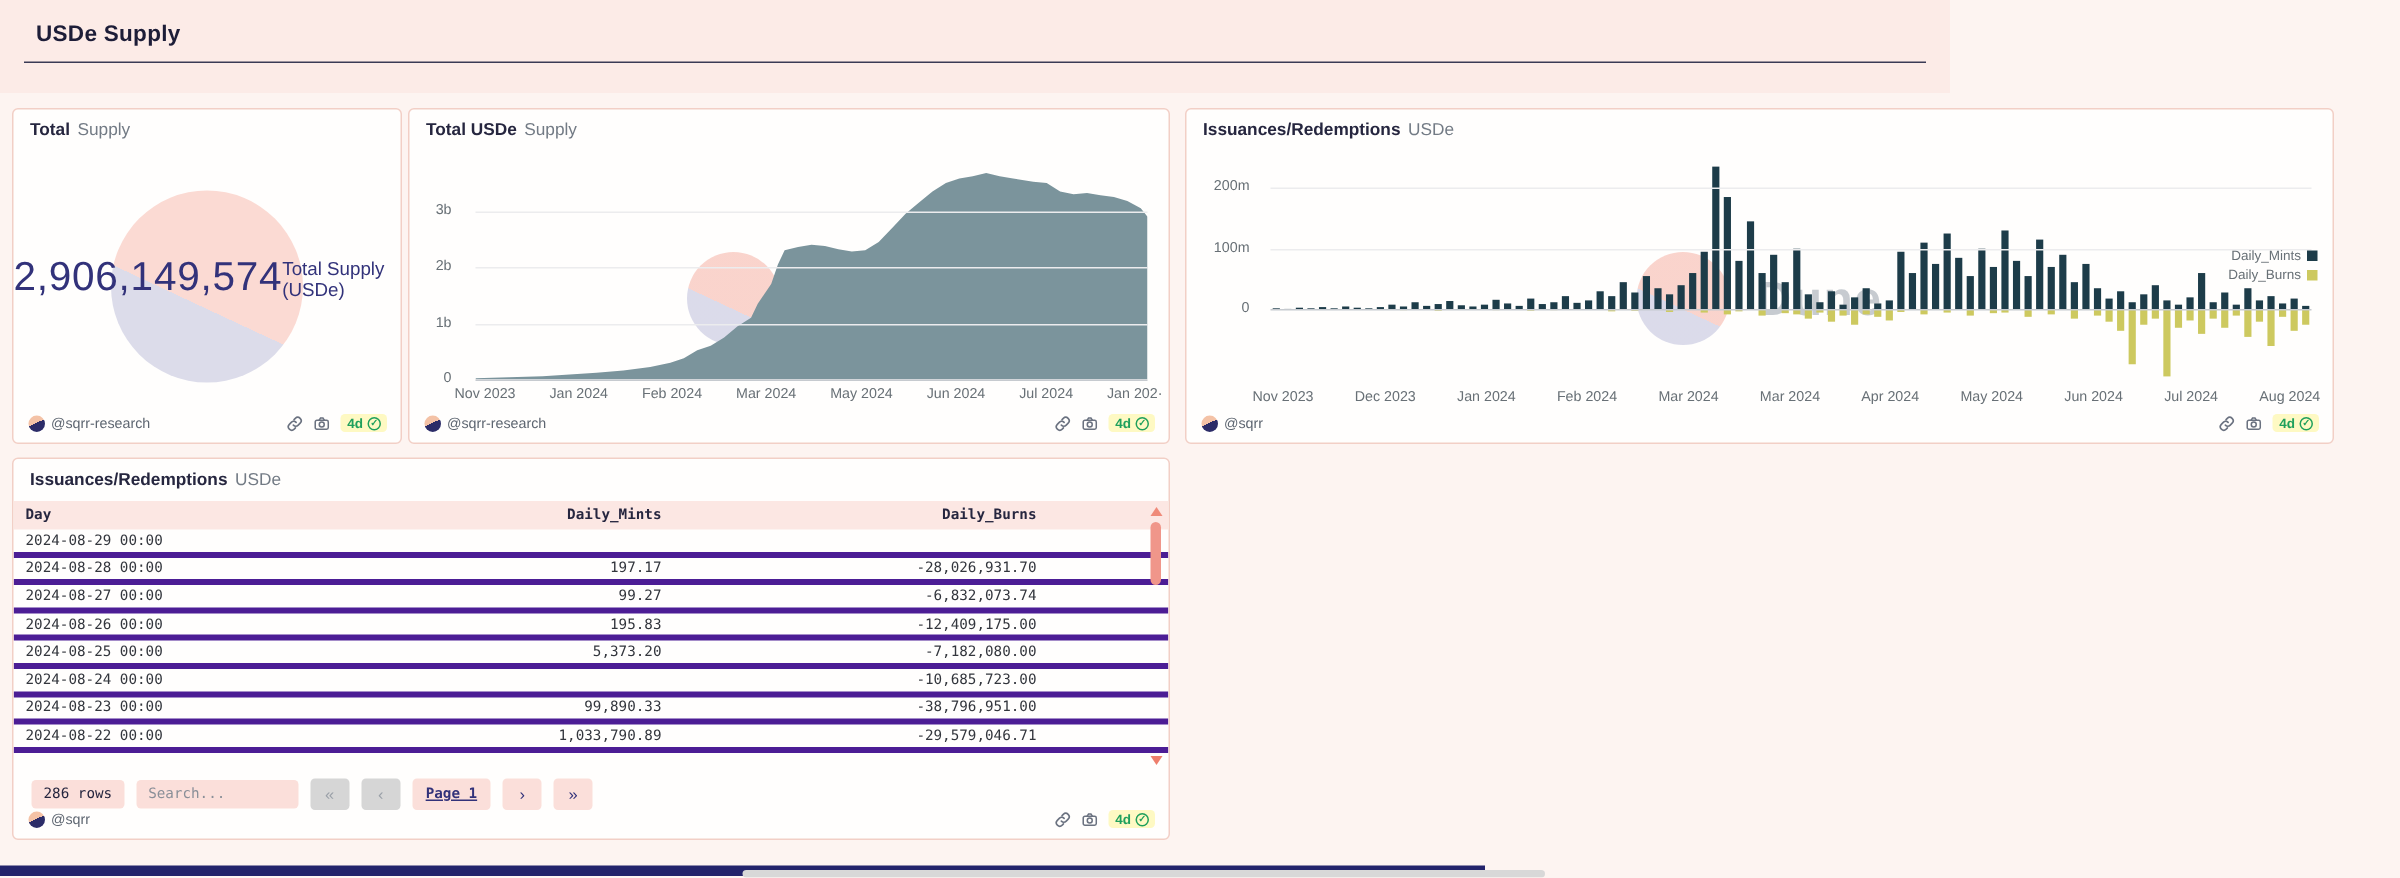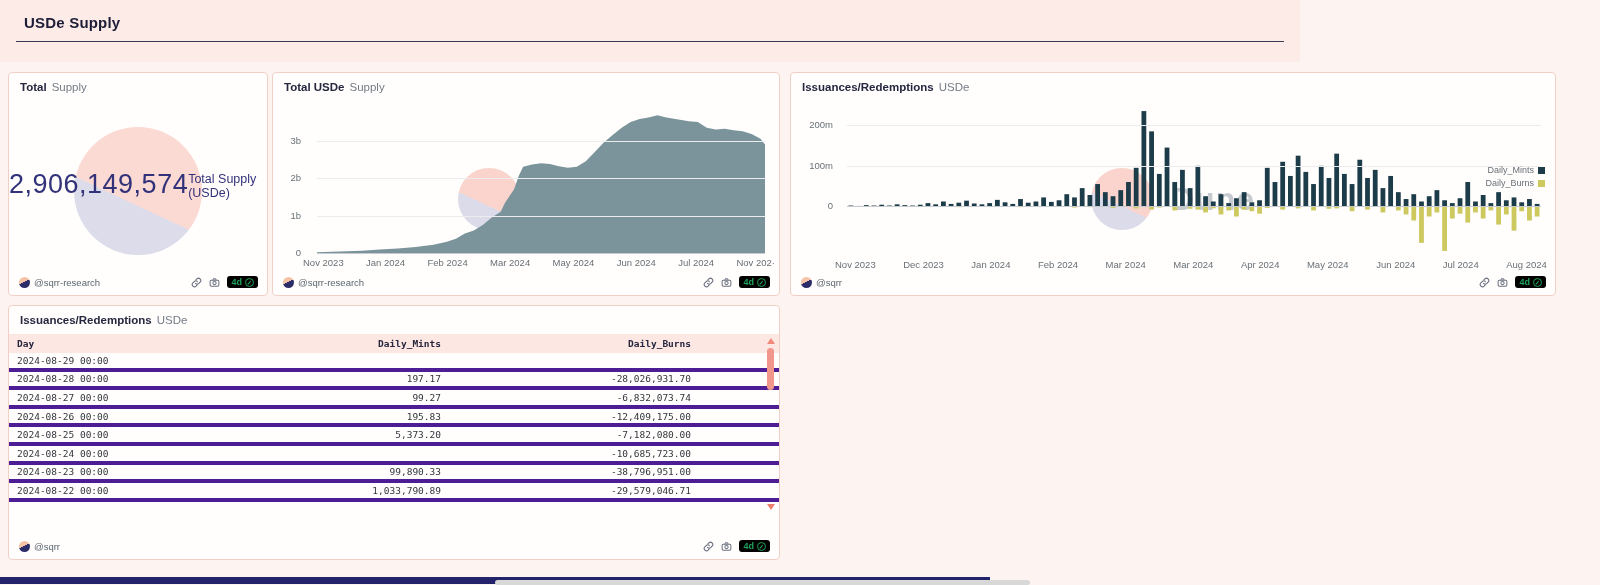--- a/index.html
+++ b/index.html
@@ -21,21 +21,21 @@
   .panel-title { position:absolute; left:11px; top:8px; font-size:11.5px; white-space:nowrap; cursor:pointer; }
   .panel-title .t-main { font-weight:700; color:#26263f; }
   .panel-title .t-sub  { color:#737b85; margin-left:5px; }
 
   
   .panel-footer { position:absolute; left:10px; right:9px; bottom:5px; height:16px; display:flex; align-items:center; justify-content:space-between; font-size:9.5px; color:#5d6570; }
   .footer-left { display:flex; align-items:center; gap:4px; }
   .dune-mini { width:11px; height:11px; border-radius:50%; background:linear-gradient(155deg,#f4c2a6 46%,#2c2c68 46%); flex:0 0 auto; }
   .footer-right { display:flex; align-items:center; gap:7px; }
   .footer-right svg { display:block; }
-  .age-badge { display:flex; align-items:center; gap:3px; background:#000000; color:#1fa05c; border-radius:3px; padding:1px 4px; font-size:9px; font-weight:700; }
+  .age-badge { display:flex; align-items:center; gap:3px; background:#fef9c3; color:#1fa05c; border-radius:3px; padding:1px 4px; font-size:9px; font-weight:700; }
   .check-ring { width:9px; height:9px; border:1px solid #1fa05c; border-radius:50%; font-size:6.5px; line-height:8px; text-align:center; color:#1fa05c; }
 
   
   .counter-body { position:absolute; inset:0; display:flex; flex-direction:row; align-items:center; justify-content:center; }
   .wm-circle-big { position:absolute; left:50%; top:53%; width:128px; height:128px; transform:translate(-50%,-50%); border-radius:50%; background:linear-gradient(205deg,#fbdad3 58%,#dcdcea 58%); }
   .counter-value { position:relative; font-size:27px; font-weight:500; color:#32327a; letter-spacing:.5px; }
   .counter-caption { position:relative; margin-top:4px; font-size:12.5px; color:#32327a; }
 
   
   .plot { position:absolute; }
@@ -153,21 +153,21 @@
       <div class="gridline" style="top: 74.359%;"></div>
     </div>
   <div class="xticks" id="supply-xticks">
       <span>Nov 2023</span>
       <span>Jan 2024</span>
       <span>Feb 2024</span>
       <span>Mar 2024</span>
       <span>May 2024</span>
       <span>Jun 2024</span>
       <span>Jul 2024</span>
-      <span>Nov 202·</span>
+      <span>Jan 202·</span>
     </div>
   <div class="panel-footer">
     <div class="footer-left">
       <span class="dune-mini"></span>
       <span>@sqrr-research</span>
     </div>
     <div class="footer-right">
       <svg width="11" height="11" viewBox="0 0 24 24">
           <path d="M10 14a5 5 0 007.07 0l2.8-2.8a5 5 0 00-7.07-7.07L11 5.9M14 10a5 5 0 00-7.07 0l-2.8 2.8a5 5 0 007.07 7.07L13 18" stroke="#6b7280" stroke-width="2.4" fill="none" stroke-linecap="round"></path>
         </svg>
@@ -443,20 +443,29 @@
         </div>
       </div>
   </div>
 
   <div class="tbl-scrollbar">
     <div class="sb-up"></div>
     <div class="sb-thumb"></div>
     <div class="sb-down"></div>
   </div>
 
+  <div class="pagination">
+    <span class="rows-chip">286 rows</span>
+    <input class="search-input" type="text" placeholder="Search..." style="">
+    <button class="pg-btn disabled">«</button>
+    <button class="pg-btn disabled">‹</button>
+    <button class="pg-page">Page 1</button>
+    <button class="pg-btn">›</button>
+    <button class="pg-btn">»</button>
+  </div>
 
   <div class="panel-footer">
     <div class="footer-left">
       <span class="dune-mini"></span>
       <span>@sqrr</span>
     </div>
     <div class="footer-right">
       <svg width="11" height="11" viewBox="0 0 24 24">
           <path d="M10 14a5 5 0 007.07 0l2.8-2.8a5 5 0 00-7.07-7.07L11 5.9M14 10a5 5 0 00-7.07 0l-2.8 2.8a5 5 0 007.07 7.07L13 18" stroke="#6b7280" stroke-width="2.4" fill="none" stroke-linecap="round"></path>
         </svg>

